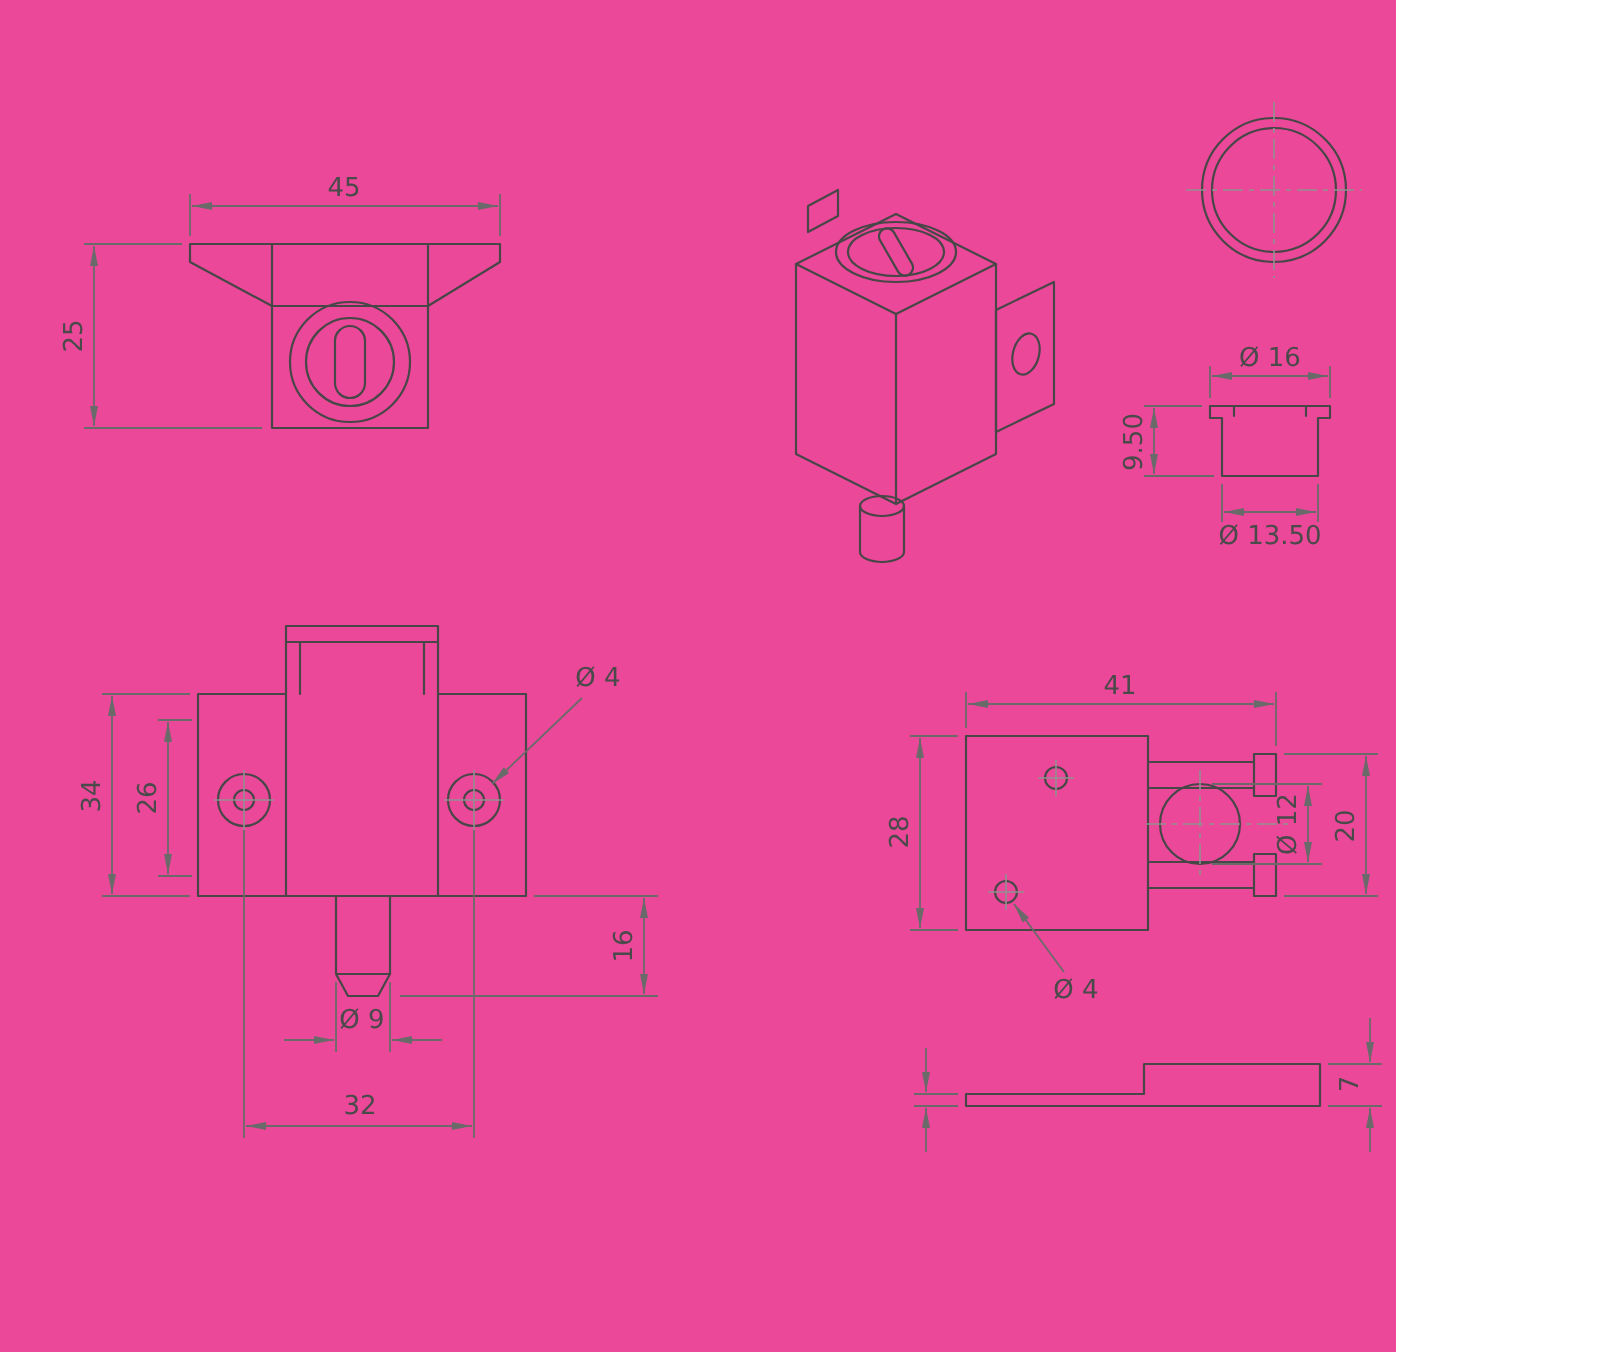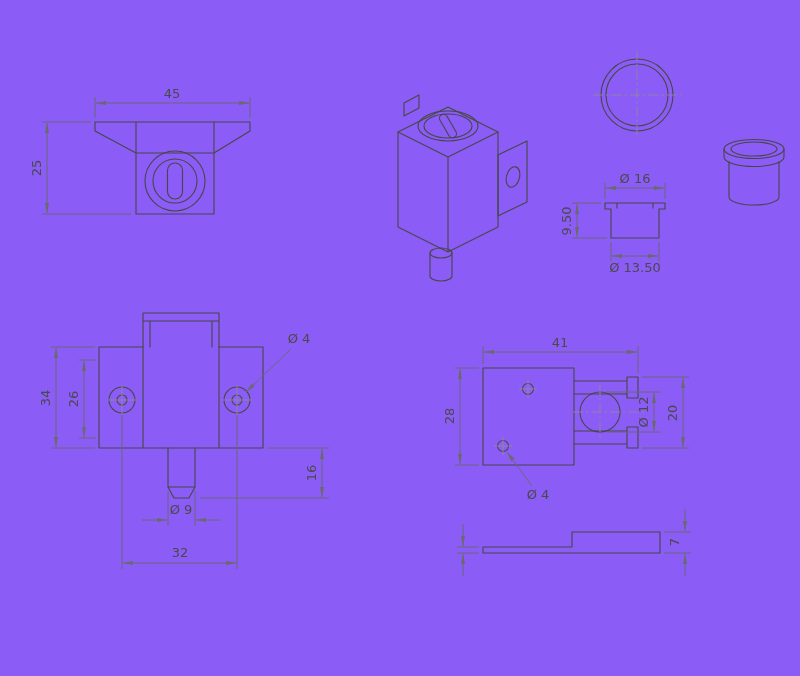--- a/index.html
+++ b/index.html
@@ -1,16 +1,16 @@
 <!DOCTYPE html>
 <html><head>
 <meta charset="utf-8">
 <style>
   html,body{margin:0;padding:0;background:#ffffff;}
-  .canvas{position:relative;width:800px;height:676px;background:#8b5cf6;overflow:hidden;}
+  .canvas{position:relative;width:698px;height:676px;background:#ec4899;overflow:hidden;}
   svg{display:block;}
   
   .g{stroke:#474747;stroke-width:1.1;fill:none;stroke-linejoin:round;stroke-linecap:round;}
   
   .d{stroke:#6a6a6a;stroke-width:0.9;fill:none;}
   
   .cl{stroke:#909090;stroke-width:0.8;fill:none;stroke-dasharray:10 3 2.5 3;}
   
   .hx{stroke:#909090;stroke-width:0.8;fill:none;}
   text.t{font:13px "DejaVu Sans","Liberation Sans",sans-serif;fill:#4a4a4a;}

